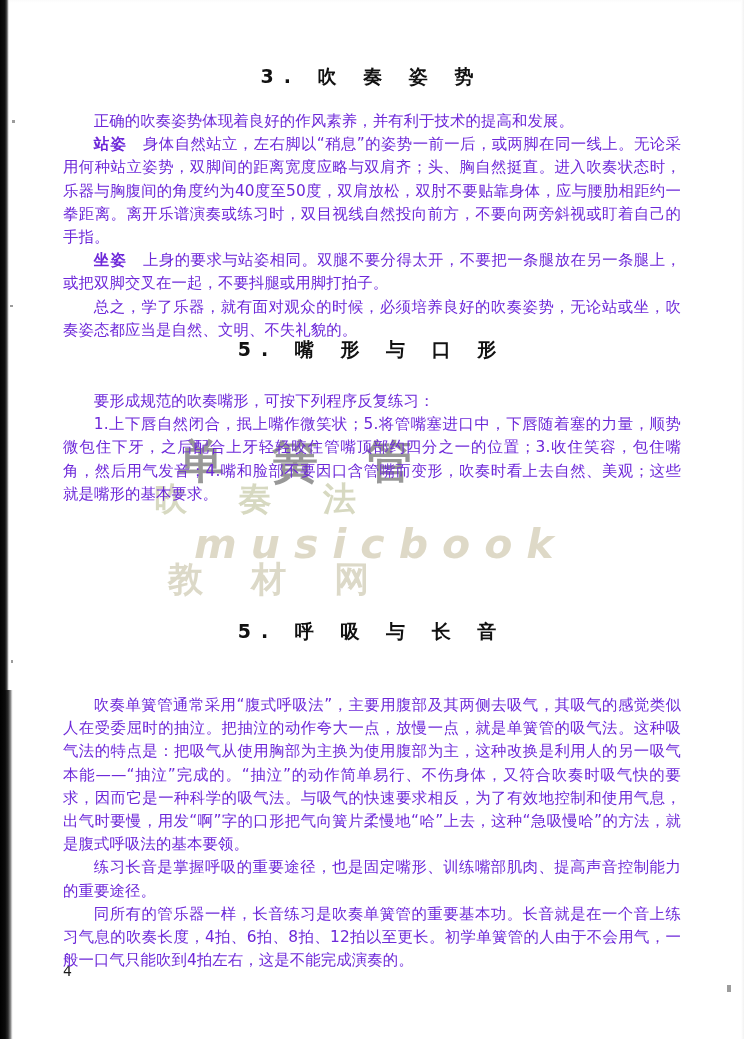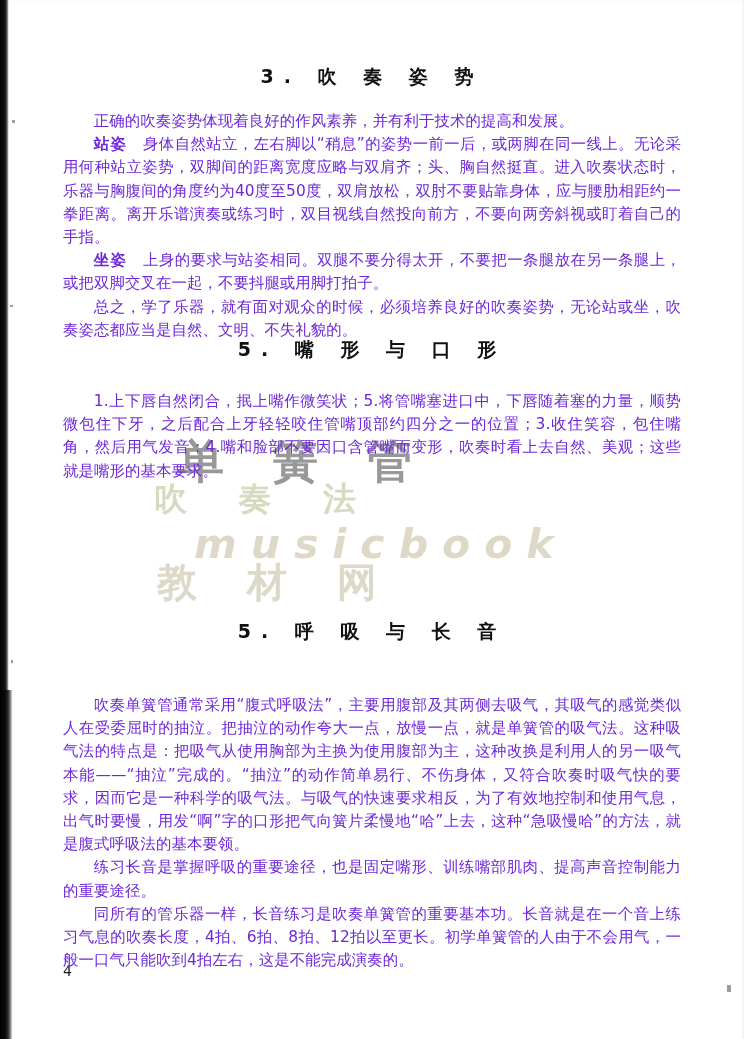--- a/index.html
+++ b/index.html
@@ -66,21 +66,21 @@
     position: absolute;
     font-family: "DejaVu Sans", "Liberation Sans", sans-serif;
     font-weight: bold;
     color: #7d8a3c;
     line-height: 1;
     white-space: nowrap;
   }
   .wm-row1 { top: 0px;   left: 28px;  font-size: 46px; letter-spacing: 16px; color:#000000; }
   .wm-row2 { top: 44px;  left: 4px;   font-size: 33px; letter-spacing: 20px; color:#8b8f4a; opacity:.85;}
   .wm-row3 { top: 86px;  left: 44px;  font-size: 41px; letter-spacing: 14px; color:#9a8b53; opacity:.8; font-style: italic;}
-  .wm-row4 { top: 124px; left: 7px;  font-size: 40px; letter-spacing: 18px; color:#8e8248; opacity:.75;text-align:right;}
+  .wm-row4 { top: 124px; left: 18px;  font-size: 35px; letter-spacing: 18px; color:#8e8248; opacity:.75;text-align:right;}
 
   .page-inner {
     position: absolute;
     left: 0; top: 0;
     width: 744px; height: 1015px;
   }
 
   .section-title {
     text-align: center;
     font-family: "DejaVu Sans", "Liberation Sans", sans-serif;
@@ -154,20 +154,21 @@
       <p class="para indent"><span class="lead">站姿</span><span>　身体自然站立，左右脚以“稍息”的姿势一前一后，或两脚在同一线上。无论采用何种站立姿势，双脚间的距离宽度应略与双肩齐；头、胸自然挺直。进入吹奏状态时，乐器与胸腹间的角度约为40度至50度，双肩放松，双肘不要贴靠身体，应与腰肋相距约一拳距离。离开乐谱演奏或练习时，双目视线自然投向前方，不要向两旁斜视或盯着自己的手指。</span></p>
       <p class="para indent"><span class="lead">坐姿</span><span>　上身的要求与站姿相同。双腿不要分得太开，不要把一条腿放在另一条腿上，或把双脚交叉在一起，不要抖腿或用脚打拍子。</span></p>
       <p class="para indent">总之，学了乐器，就有面对观众的时候，必须培养良好的吹奏姿势，无论站或坐，吹奏姿态都应当是自然、文明、不失礼貌的。</p>
     </div>
 
     <div class="blk" style="left:63px; top:337px; width:618px;">
       <h2 class="section-title">5. 嘴 形 与 口 形</h2>
     </div>
 
     <div class="blk" style="left:63px; top:390px; width:618px;">
+      <p class="para indent">要形成规范的吹奏嘴形，可按下列程序反复练习：</p>
       <p class="para indent">1.上下唇自然闭合，抿上嘴作微笑状；5.将管嘴塞进口中，下唇随着塞的力量，顺势微包住下牙，之后配合上牙轻轻咬住管嘴顶部约四分之一的位置；3.收住笑容，包住嘴角，然后用气发音；4.嘴和脸部不要因口含管嘴而变形，吹奏时看上去自然、美观；这些就是嘴形的基本要求。</p>
     </div>
 
     <div class="blk" style="left:63px; top:619px; width:618px;">
       <h2 class="section-title">5. 呼 吸 与 长 音</h2>
     </div>
 
     <div class="blk" style="left:63px; top:694px; width:618px;">
       <p class="para indent">吹奏单簧管通常采用“腹式呼吸法”，主要用腹部及其两侧去吸气，其吸气的感觉类似人在受委屈时的抽泣。把抽泣的动作夸大一点，放慢一点，就是单簧管的吸气法。这种吸气法的特点是：把吸气从使用胸部为主换为使用腹部为主，这种改换是利用人的另一吸气本能——“抽泣”完成的。“抽泣”的动作简单易行、不伤身体，又符合吹奏时吸气快的要求，因而它是一种科学的吸气法。与吸气的快速要求相反，为了有效地控制和使用气息，出气时要慢，用发“啊”字的口形把气向簧片柔慢地“哈”上去，这种“急吸慢哈”的方法，就是腹式呼吸法的基本要领。</p>
       <p class="para indent">练习长音是掌握呼吸的重要途径，也是固定嘴形、训练嘴部肌肉、提高声音控制能力的重要途径。</p>

